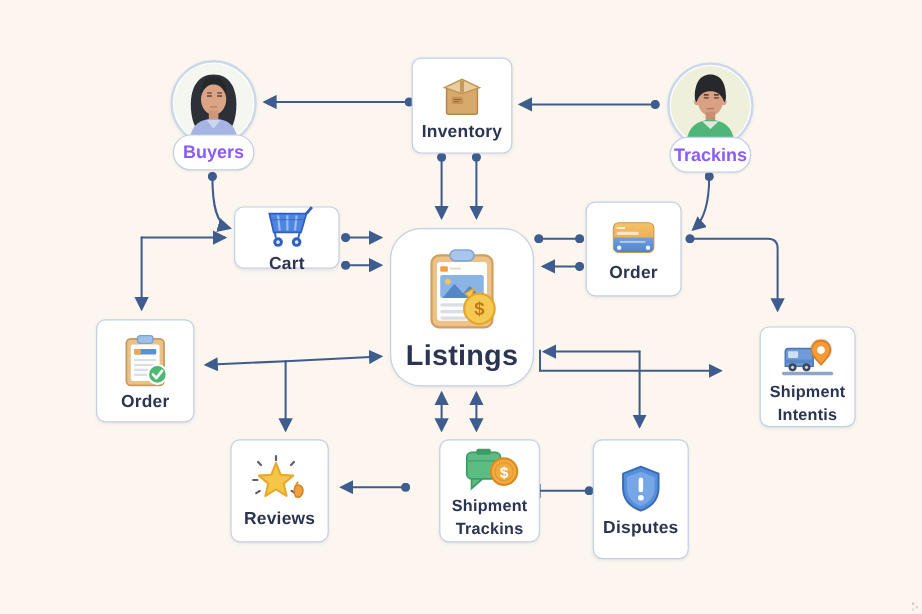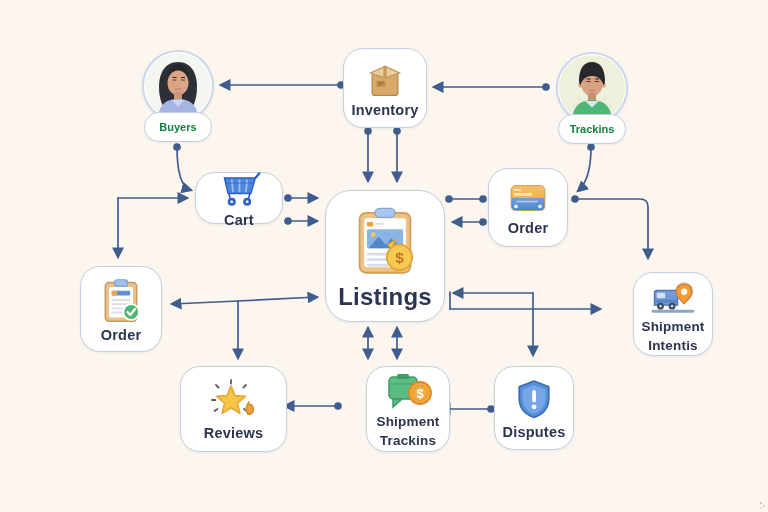--- a/index.html
+++ b/index.html
@@ -1,33 +1,33 @@
 <!DOCTYPE html>
 <html><head>
 <meta charset="utf-8">
 <style>
   html,body{margin:0;padding:0;background:#FCF6EF;}
   .stage{position:relative;width:768px;height:512px;background:#FCF6EF;overflow:hidden;
          font-family:"Liberation Sans",sans-serif;color:#2B3450;}
   svg text{font-family:"Liberation Sans",sans-serif;}
   .edges{position:absolute;left:0;top:0;}
-  .node{position:absolute;background:#FFFFFF;border:1.5px solid #C3CFE2;border-radius:20px;
+  .node{position:absolute;background:#FFFFFF;border:1.5px solid #C3CFE2;border-radius:8px;
         box-sizing:border-box;display:flex;flex-direction:column;align-items:center;
         justify-content:center;gap:3px;box-shadow:0 1px 3px rgba(90,110,150,.10);}
   .nlabel{font-size:14.5px;font-weight:600;letter-spacing:.2px;color:#2B3450;}
   .node.big{border-radius:26px;}
   .node.big .nlabel{font-size:24px;}
   .twoline{display:flex;flex-direction:column;align-items:center;line-height:1.15;margin-left:23px;}
   .twoline .nlabel{font-size:13.5px;}
   .avatar{position:absolute;width:72px;height:72px;border-radius:50%;border:2px solid #CBD7EA;
           background:#fff;box-sizing:border-box;box-shadow:0 1px 3px rgba(90,110,150,.12);}
   .avatar svg{display:block;}
   .pill{position:absolute;background:#fff;border:1.5px solid #C3CFE2;border-radius:999px;
         box-sizing:border-box;display:flex;align-items:center;justify-content:center;
-        font-weight:700;font-size:11px;color:#15803d;box-shadow:0 1px 2px rgba(90,110,150,.10);z-index:3;}
+        font-weight:700;font-size:15px;color:#8b5cf6;box-shadow:0 1px 2px rgba(90,110,150,.10);z-index:3;}
   .node,.avatar{z-index:2;}
   .icon{display:flex;align-items:center;justify-content:center;}
   .artifact{position:absolute;left:760px;top:502px;width:2px;height:2px;background:#c4beb8;
             box-shadow:3px 3px 0 #d2ccc6,0 5px 0 #dcd6d0;opacity:.8;}
 </style>
 </head>
 <body>
 
 <div class="stage">
 
@@ -218,21 +218,21 @@
           <circle cx="27" cy="34" r="1.4" fill="#C8D4E4"></circle>
         <path d="M40,10 C34.5,10 31.5,14 31.5,18.5 C31.5,23.5 36,27.5 40,31.5 C44,27.5 48.5,23.5 48.5,18.5 C48.5,14 45.5,10 40,10 Z" fill="#F49B38" stroke="#D87C20" stroke-width="1.4"></path>
         <circle cx="40" cy="18.5" r="3.4" fill="#FFFFFF"></circle>
         <rect x="5" y="38" width="46" height="3" rx="1.5" fill="#8EA6C6"></rect>
       </svg>
     </span>
     <span class="nlabel">Shipment</span>
     <span class="nlabel">Intentis</span>
   </div>
 
-  <div class="node" style="left:180px;top:366px;width:107px;height:86px;">
+  <div class="node" style="left:192px;top:366px;width:82px;height:86px;">
     <span class="icon">
       <svg width="50" height="44" viewBox="0 0 50 44">
         <g stroke="#5A5F6A" stroke-width="1.8" stroke-linecap="round">
           <path d="M22,2 L22,5.5"></path>
             <path d="M7,7 L9.5,9.5"></path>
             <path d="M37,7 L34.5,9.5"></path>
           <path d="M3,22 L6.5,22"></path>
             <path d="M5.5,33 L8.5,31"></path>
             <path d="M38,33 L35,31"></path>
         </g>
@@ -253,21 +253,21 @@
         <path d="M10,30 L10,38 L19,30 Z" fill="#5CBD82" stroke="#3D9C64" stroke-width="1.5"></path>
         <circle cx="37" cy="24" r="11" fill="#F3AB3F" stroke="#DA8A22" stroke-width="1.8"></circle>
         <circle cx="37" cy="24" r="7.6" fill="none" stroke="#E49A2E" stroke-width="1.2"></circle>
         <text x="37" y="29" text-anchor="middle" font-size="13" font-weight="bold" fill="#FFFFFF">$</text>
       </svg>
     </span>
     <span class="nlabel">Shipment</span>
     <span class="nlabel">Trackins</span>
   </div>
 
-  <div class="node" style="left:494px;top:366px;width:80px;height:84px;">
+  <div class="node" style="left:494px;top:366px;width:80px;height:100px;">
     <span class="icon">
       <svg width="46" height="44" viewBox="0 0 56 52">
         <path d="M28,4 L46,11 L46,25 C46,36.5 39,44.5 28,48.5 C17,44.5 10,36.5 10,25 L10,11 Z" fill="#5590DC" stroke="#3A6CB4" stroke-width="2" stroke-linejoin="round"></path>
         <path d="M28,9 L42,14.5 L42,25 C42,34 37,40.5 28,44 C19,40.5 14,34 14,25 L14,14.5 Z" fill="#76A6E6"></path>
         <rect x="25.8" y="15" width="4.6" height="15" rx="2.3" fill="#FFFFFF"></rect>
         <circle cx="28.1" cy="35.5" r="2.9" fill="#FFFFFF"></circle>
       </svg>
     </span>
     <span class="nlabel">Disputes</span>
   </div>

